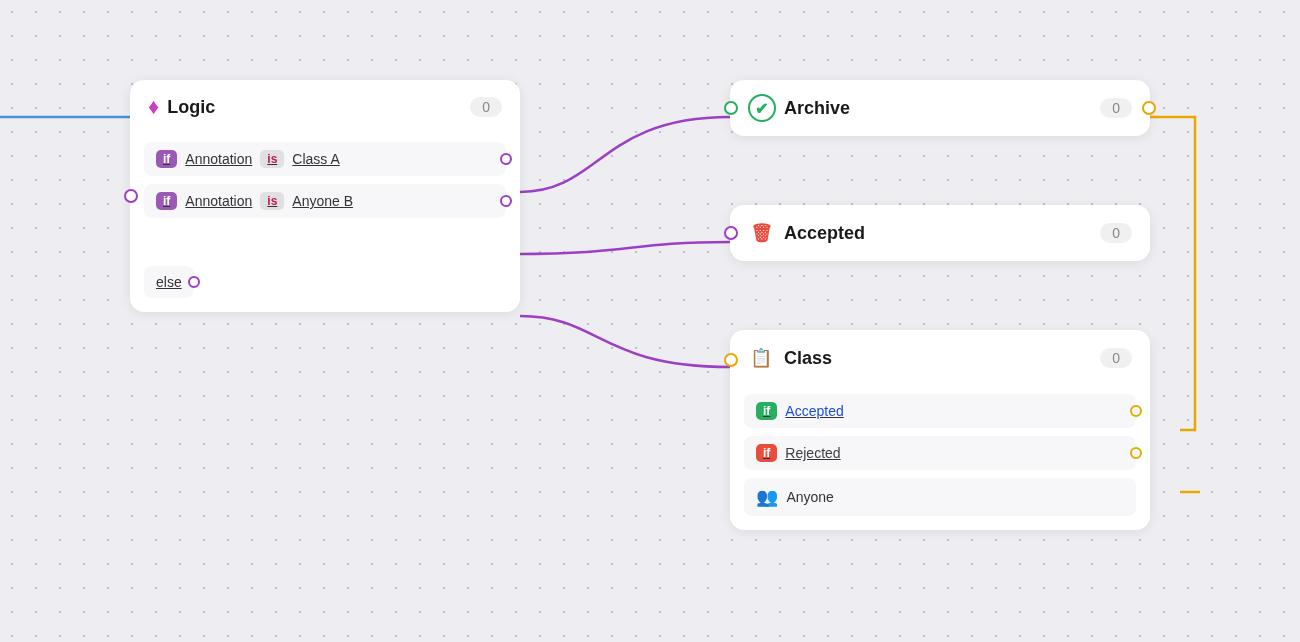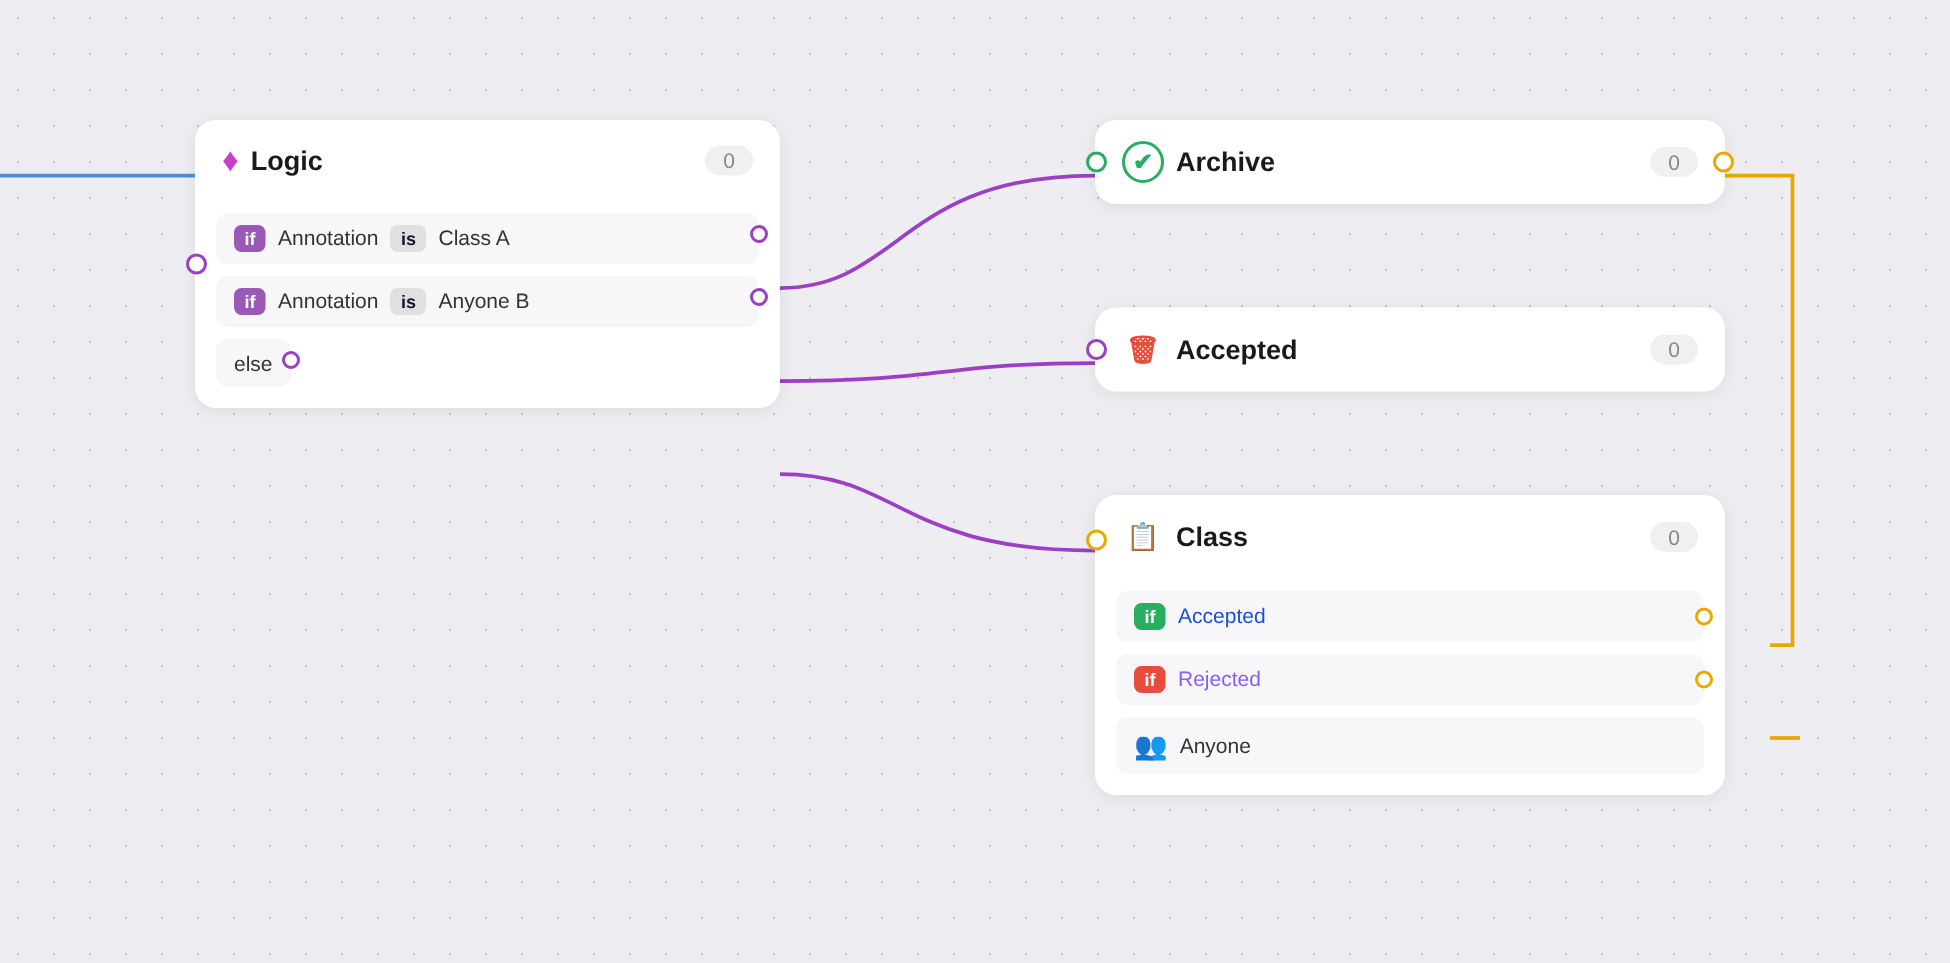--- a/index.html
+++ b/index.html
@@ -52,42 +52,44 @@
 
     .node-rows {
       padding: 8px 14px 14px;
       display: flex;
       flex-direction: column;
       gap: 8px;
     }
 
     .node-row {
       display: flex;
+      align-items: center;
       gap: 8px;
       padding: 8px 12px;
       background: #f7f7f9;
       border-radius: 8px;
       font-size: 14px;
       color: #333;
       position: relative;
+      text-decoration: underline;
     }
 
     .tag {
       display: inline-block;
       border-radius: 5px;
       padding: 2px 7px;
       font-size: 12px;
       font-weight: 600;
       color: white;
     }
 
     .tag-if { background: #9b59b6; }
     .tag-if-green { background: #27ae60; }
     .tag-if-red { background: #e74c3c; }
-    .tag-is { background: #e0e0e0; color: #0f172a; }
+    .tag-is { background: #e0e0e0; color: #be185d; }
 
     
     .dot {
       width: 12px;
       height: 12px;
       border-radius: 50%;
       border: 2px solid;
       background: white;
       position: absolute;
     }
@@ -186,21 +188,21 @@
 
     <div class="node-row" style="position:relative;">
       <span class="tag tag-if">if</span>
       <span>Annotation</span>
       <span class="tag tag-is">is</span>
       <span>Anyone B</span>
 
       <div class="dot dot-out-purple"></div>
     </div>
 
-    <div class="node-row" style="position:relative; display:inline-flex; width:fit-content;">
+    <div class="node-row" style="position:relative; display:inline-flex; width:fit-content;margin-top:40px;">
       <span>else</span>
 
       <div class="dot dot-out-purple"></div>
     </div>
   </div>
 </div>
 
 <div class="node-card" id="complete-node">
 
   <div style="position:absolute; left:-6px; top:50%; transform:translateY(-50%);">
@@ -247,21 +249,21 @@
 
     <div class="node-row" style="position:relative;">
       <span class="tag tag-if-green">if</span>
       <span style="color:#1d4ed8;font-weight:500;">Accepted</span>
 
       <div style="position:absolute;right:-6px;top:50%;transform:translateY(-50%);width:12px;height:12px;border-radius:50%;border:2px solid #e8a800;background:white;"></div>
     </div>
 
     <div class="node-row" style="position:relative;">
       <span class="tag tag-if-red">if</span>
-      <span style="color:#8b5cf6;font-weight:500;">Rejected</span>
+      <span style="color:#404040;font-weight:500;">Rejected</span>
 
       <div style="position:absolute;right:-6px;top:50%;transform:translateY(-50%);width:12px;height:12px;border-radius:50%;border:2px solid #e8a800;background:white;"></div>
     </div>
 
     <div class="anyone-row">
       <span style="color:#888;font-size:18px;">👥</span>
       <span>Anyone</span>
     </div>
   </div>
 </div>

